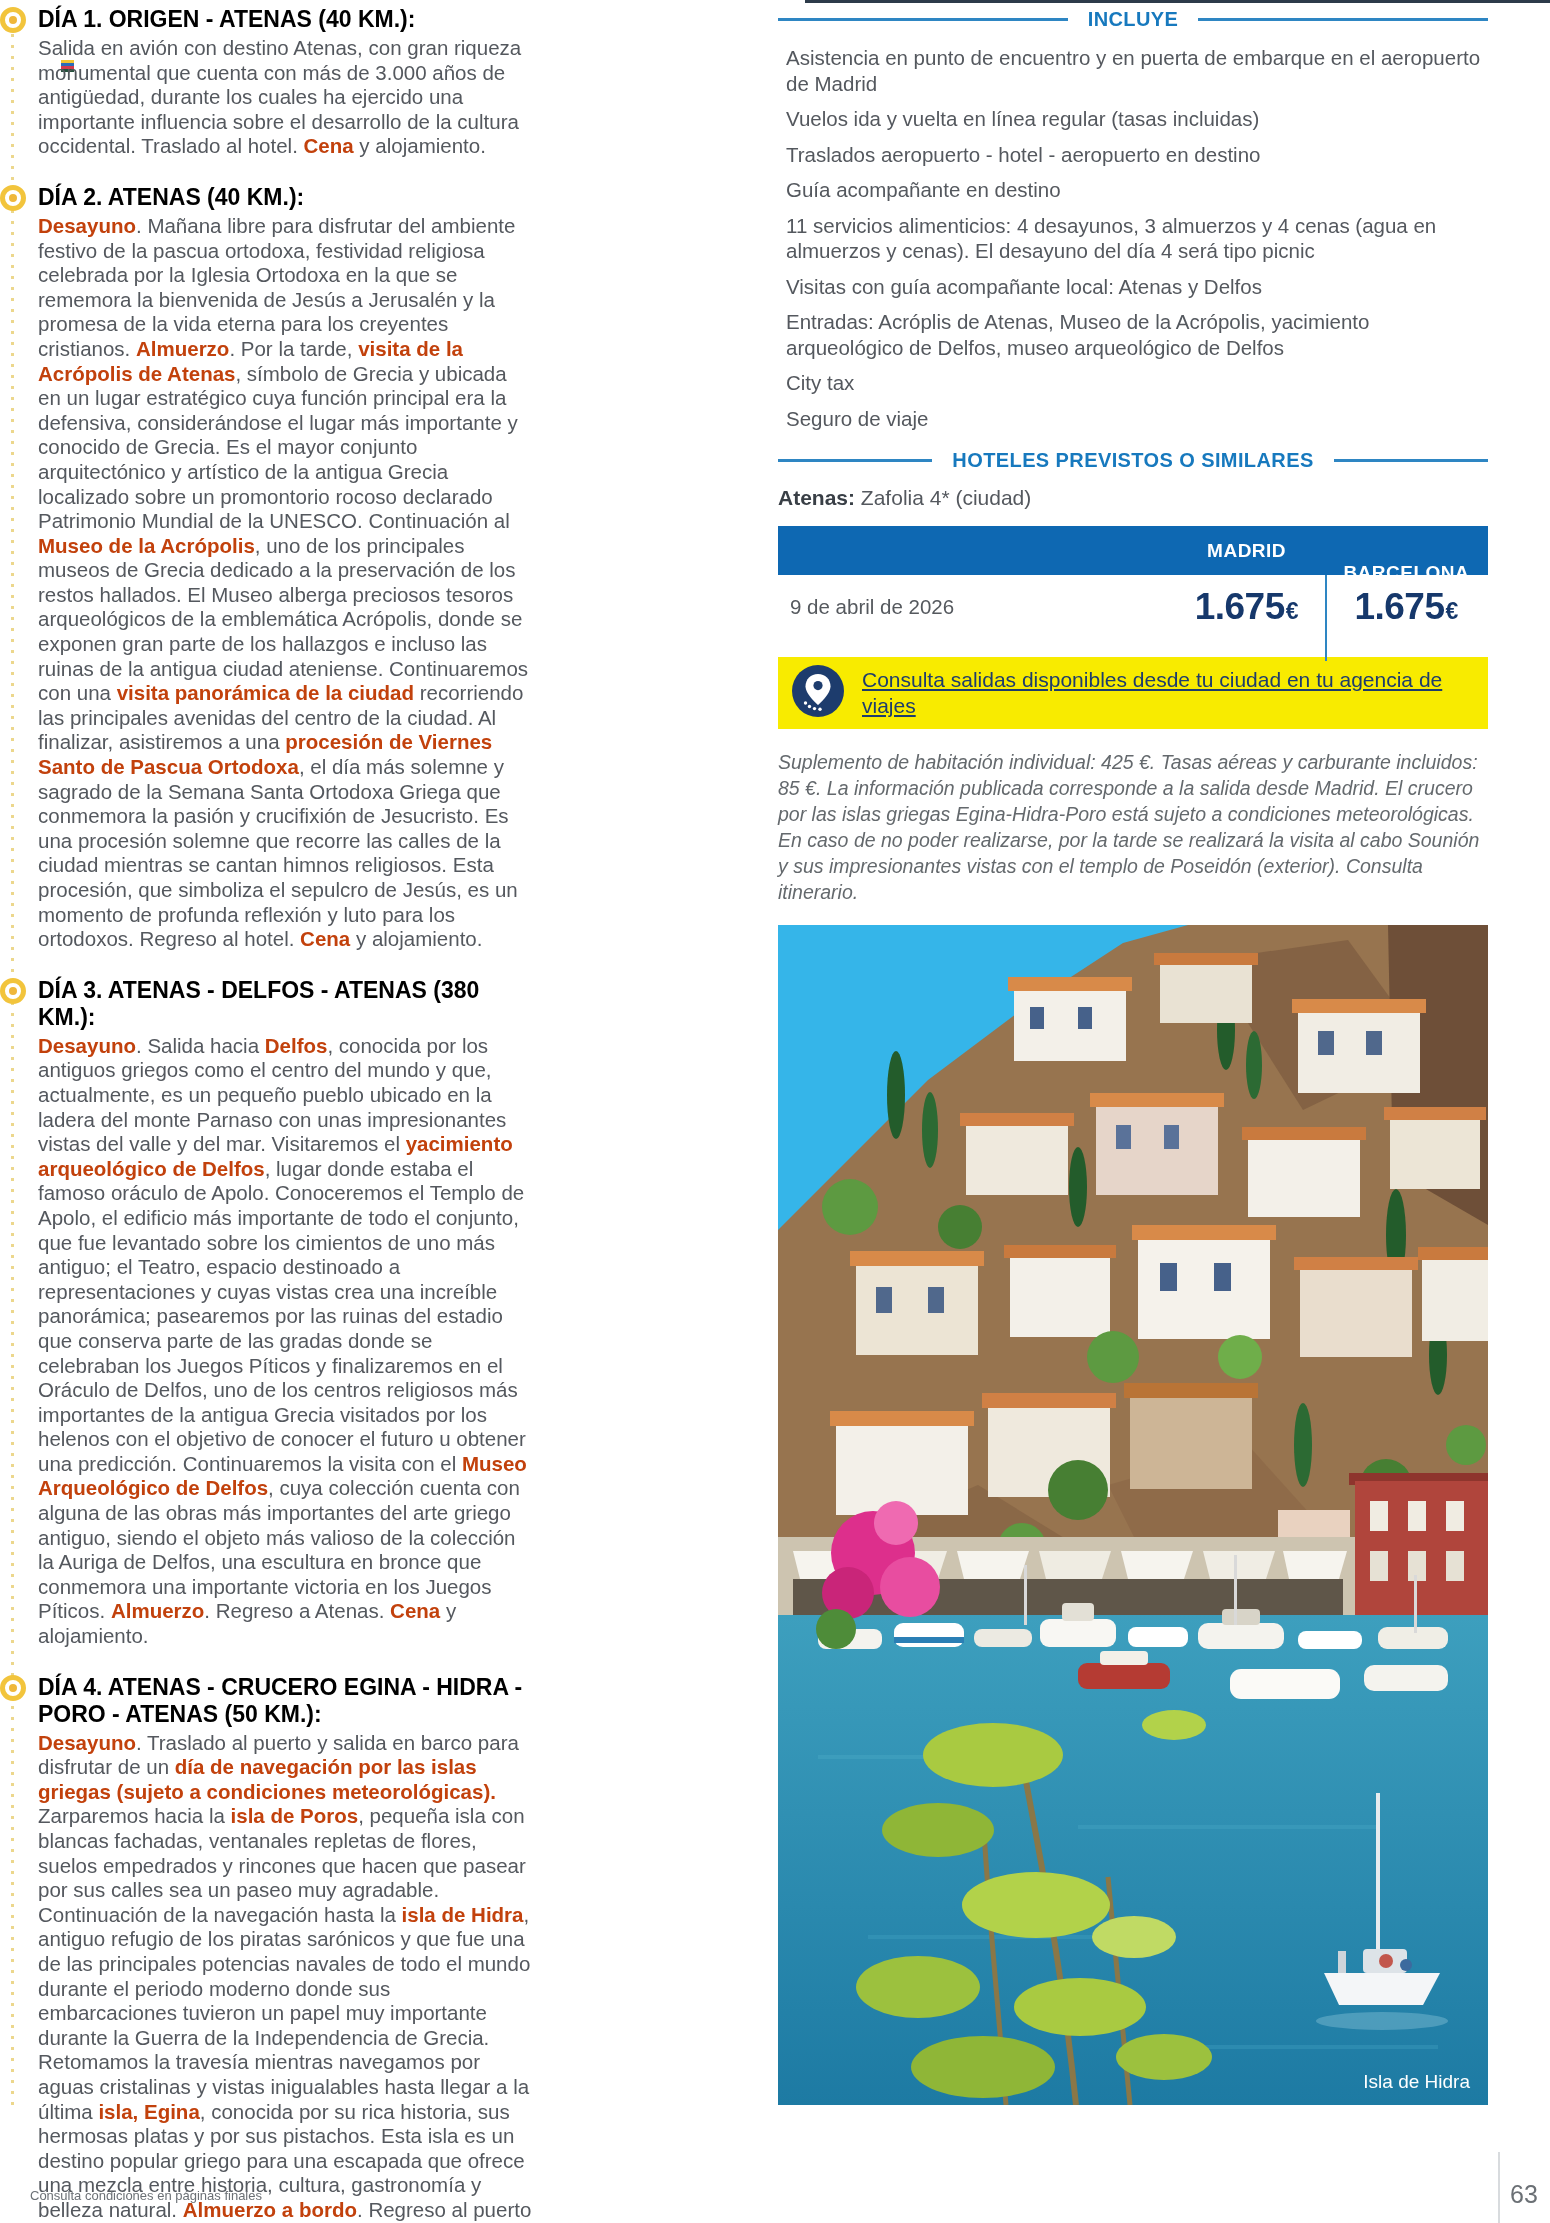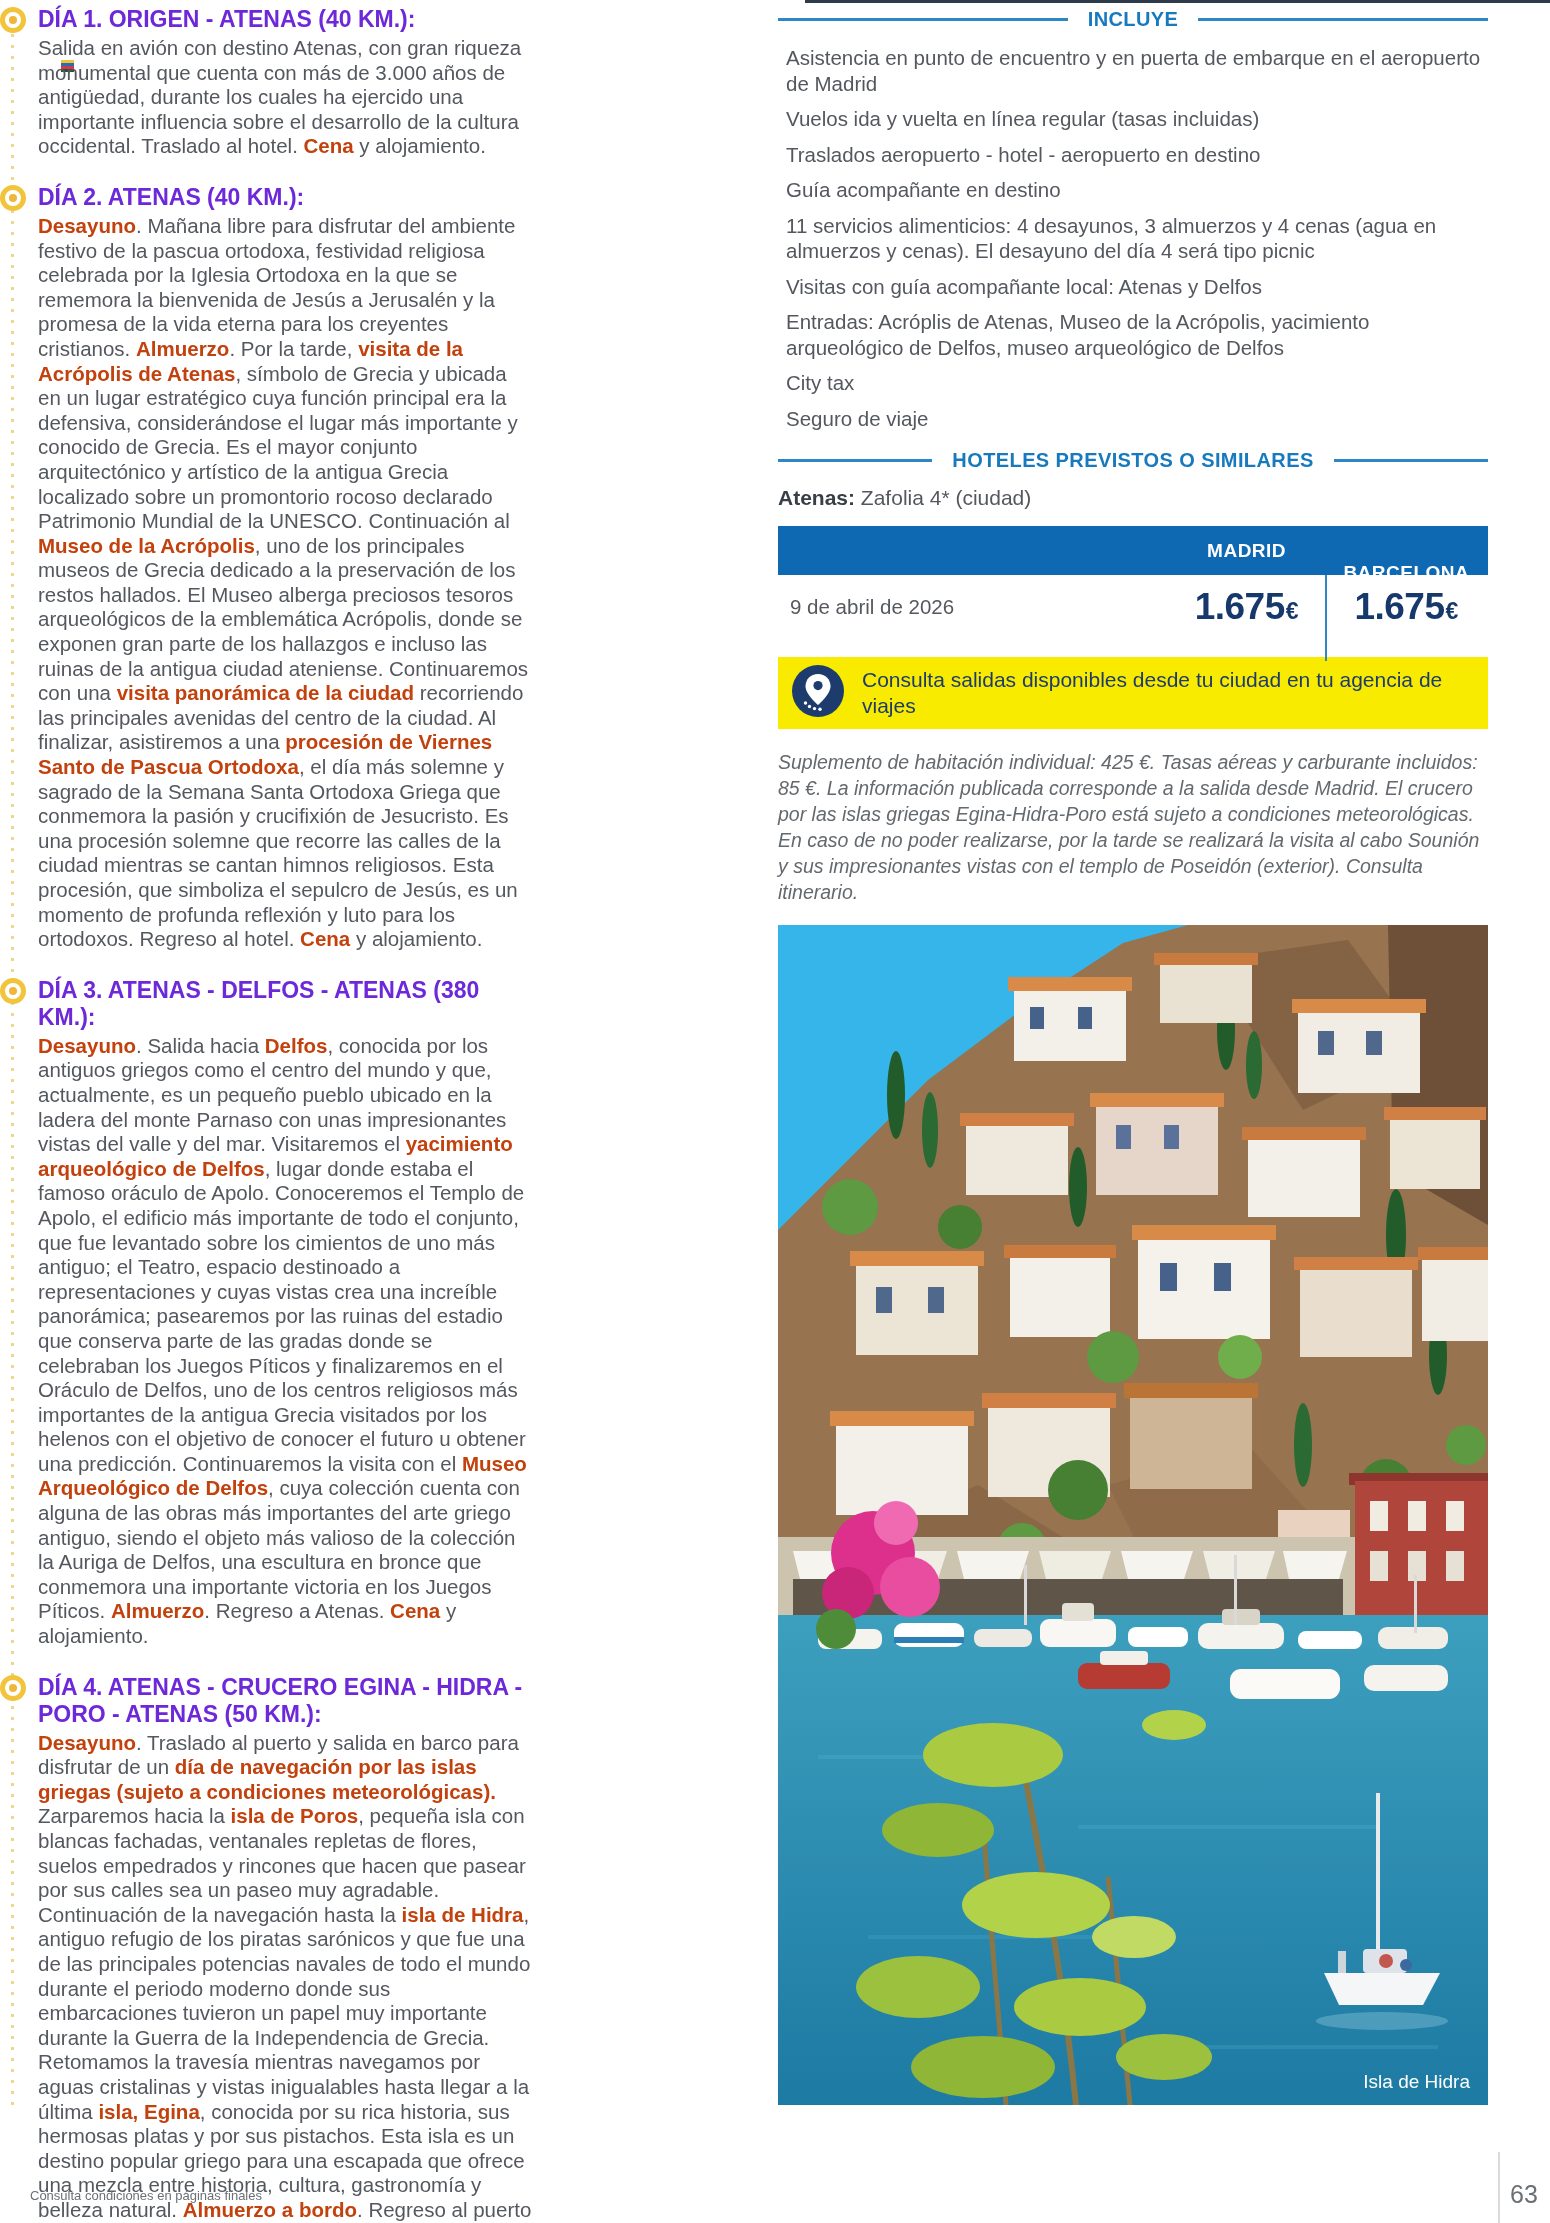--- a/index.html
+++ b/index.html
@@ -19,21 +19,21 @@
   
   .left-col{position:absolute;left:38px;top:6px;width:494px;}
   .day{position:relative;margin:0 0 25px 0;}
   .day::before{
     content:"";position:absolute;left:-38px;top:1px;width:16px;height:16px;
     border:5px solid #f2c43c;border-radius:50%;background:#fff;
   }
   .day::after{
     content:"";position:absolute;left:-29px;top:10px;width:8px;height:8px;border-radius:50%;background:#efb73a;
   }
-  .day-title{margin:0 0 3px 0;font-size:23px;line-height:27px;font-weight:700;color:#6d28d9;}
+  .day-title{margin:0 0 3px 0;font-size:23px;line-height:27px;font-weight:700;color:#000000;}
   .day-body{margin:0;font-size:20.5px;line-height:24.6px;color:#54585e;}
   .day-body b{color:#c2410c;font-weight:700;}
 
   
   .top-fragment{position:absolute;left:805px;top:0;width:745px;height:3px;background:#2d3b4a;}
   .right-col{position:absolute;left:778px;top:0;width:710px;}
   .sec-head{display:flex;align-items:center;gap:20px;margin:8px 0 14px 0;}
   .sec-head .line{flex:1;height:3px;background:#2e86c3;}
   .sec-head .t{font-size:20px;font-weight:700;color:#1779be;letter-spacing:.4px;white-space:nowrap;}
   .inc-list{margin:0;padding:0;list-style:none;}
@@ -52,21 +52,21 @@
   .td-price{width:22%;text-align:center;color:#16386b;white-space:nowrap;}
   .td-price.b{width:23%;}
   .td-price .pr{font-size:37px;font-weight:800;letter-spacing:-0.5px;}
   .td-price .eur{font-size:23px;font-weight:700;margin-left:1px;}
   .vdiv{position:absolute;left:77%;top:0;height:86px;width:2px;background:#2e86c3;}
 
   .callout{
     margin-top:18px;background:#f8eb00;display:flex;align-items:center;gap:18px;
     padding:8px 14px;min-height:68px;box-sizing:border-box;
   }
-  .callout .txt{font-size:21px;line-height:26px;color:#1d3c6d;}
+  .callout .txt{font-size:21px;line-height:26px;color:#1d3c6d;text-decoration:underline;}
 
   .fine{margin:20px 0 0 0;font-style:italic;font-size:19.5px;line-height:26px;color:#64696d;}
 
   .photo{position:relative;margin-top:20px;width:710px;height:1180px;background:#2a8cab;}
   .photo svg{display:block;width:710px;height:1180px;}
   .caption{position:absolute;right:18px;bottom:12px;color:#ffffff;font-size:19px;}
 
   
   .footer{position:absolute;left:30px;top:2188px;font-size:13px;color:#6b7075;}
   .pagediv{position:absolute;left:1498px;top:2152px;width:2px;height:71px;background:#d8dbde;}

